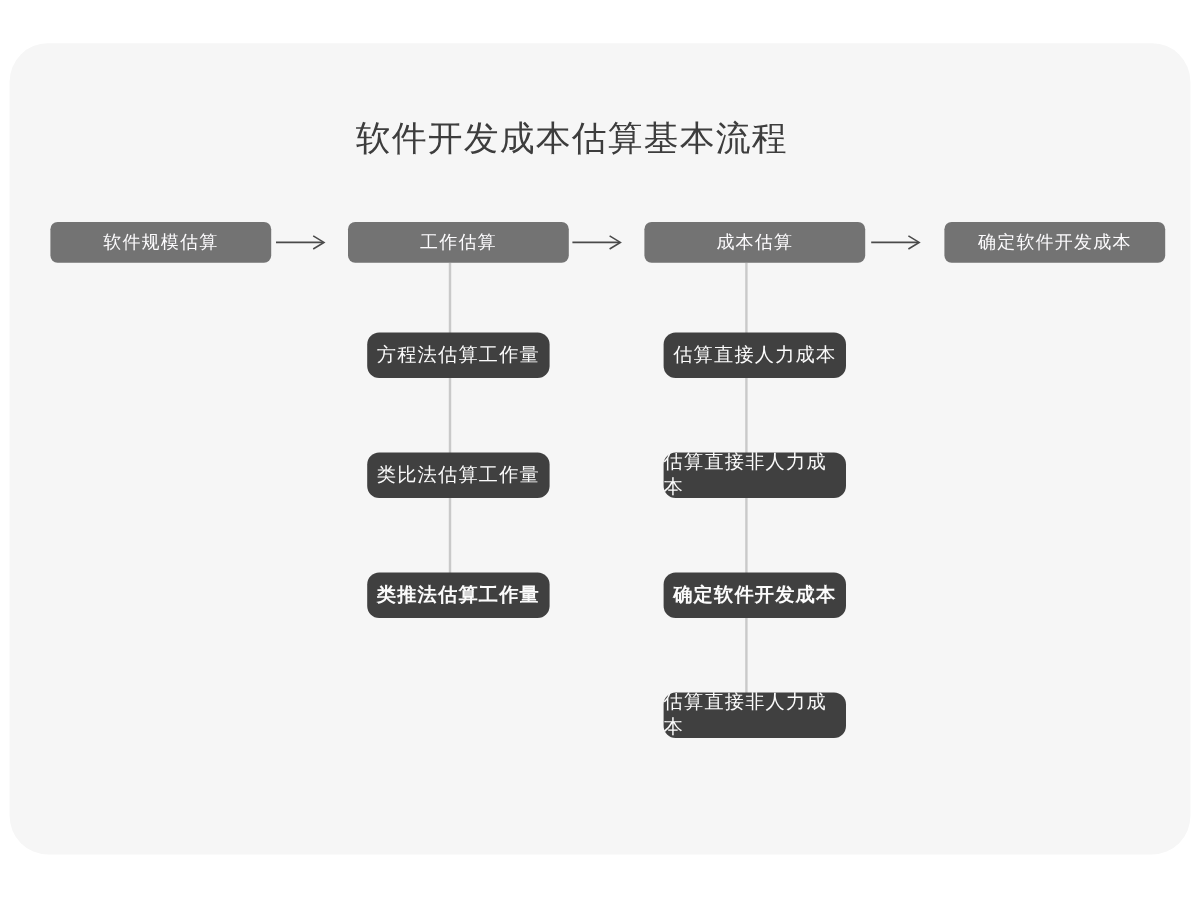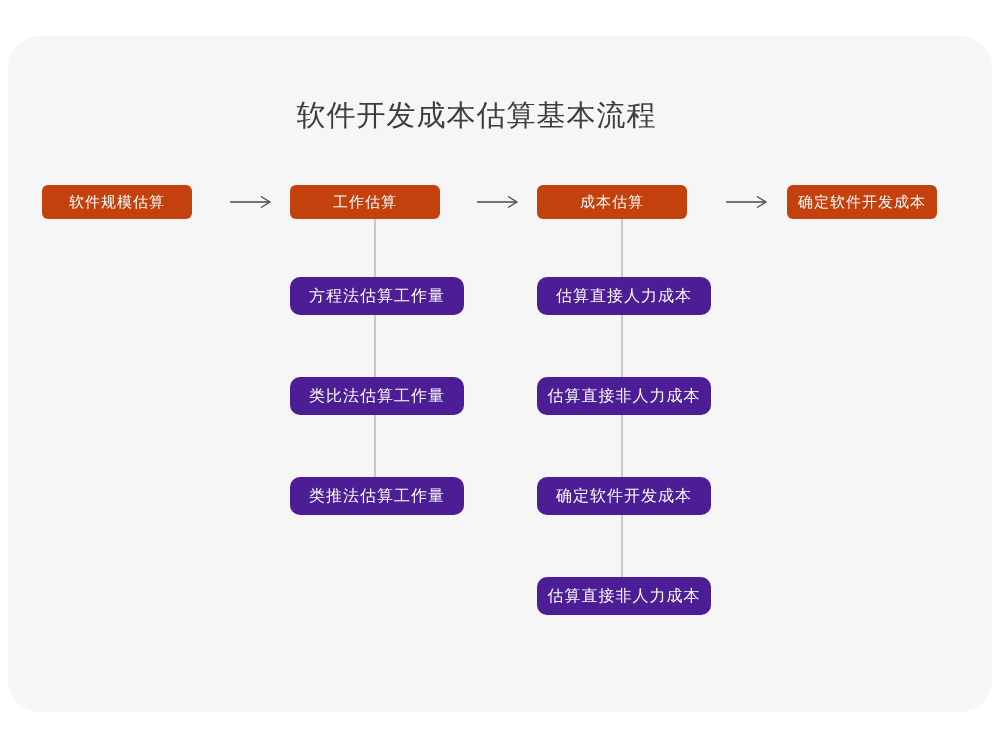--- a/index.html
+++ b/index.html
@@ -22,22 +22,22 @@
     left: 0; top: 96px;
     width: 953px;
     text-align: center;
     font-size: 29px;
     letter-spacing: 1px;
     color: #3d3d3d;
   }
   .step-box {
     position: absolute;
     top: 185px;
-    width: 150px; height: 34px;
-    background: #c2410c;
+    width: 184px; height: 34px;
+    background: #737373;
     border-radius: 6px;
     color: #fdfcfe;
     font-size: 15px;
     letter-spacing: 1px;
     display: flex;
     align-items: center;
     justify-content: center;
     z-index: 3;
   }
   .step-1 { left: 42px; }
@@ -56,36 +56,37 @@
   .connector-line {
     position: absolute;
     width: 2px;
     background: #c9c9c9;
     z-index: 1;
   }
   .connector-work { left: 374px; top: 219px; height: 272px; }
   .connector-cost { left: 621px; top: 219px; height: 372px; }
   .substep-box {
     position: absolute;
-    width: 174px; height: 38px;
-    background: #4c1d95;
+    width: 152px; height: 38px;
+    background: #404040;
     border-radius: 10px;
     color: #fbfbfb;
     font-size: 16px;
     letter-spacing: 1px;
     display: flex;
     align-items: center;
     justify-content: center;
     z-index: 3;
+    margin-left: 16px;
   }
   .col-work { left: 290px; }
   .col-cost { left: 537px; }
   .row-1 { top: 277px; }
   .row-2 { top: 377px; }
-  .row-3 { top: 477px; }
+  .row-3 { top: 477px; font-weight: bold; }
   .row-4 { top: 577px; }
 </style>
 </head>
 <body>
 
 <div class="card"></div>
 
 <div class="diagram-title">软件开发成本估算基本流程</div>
 
 <div class="step-box step-1">

